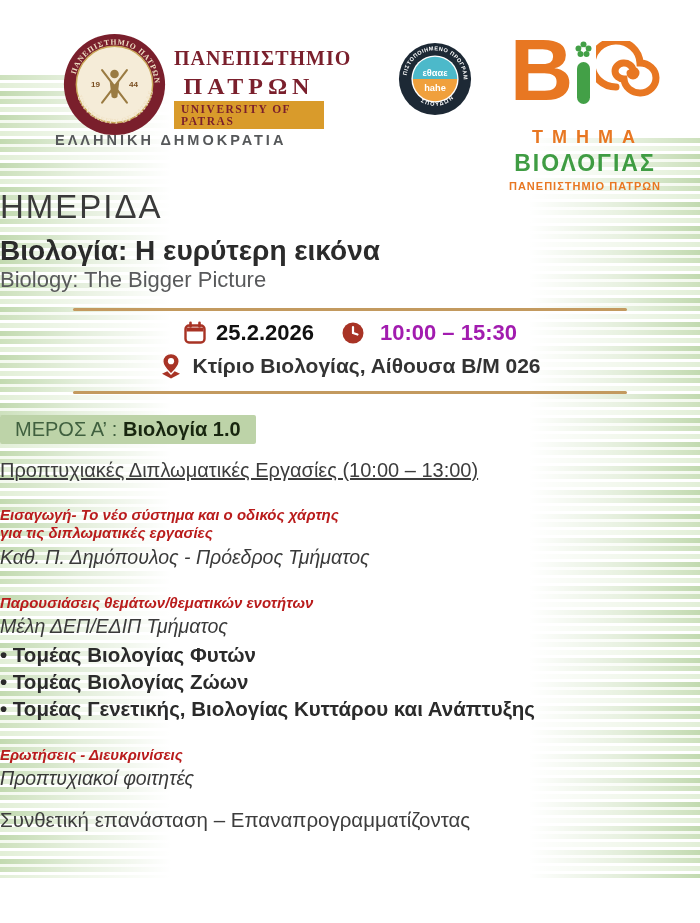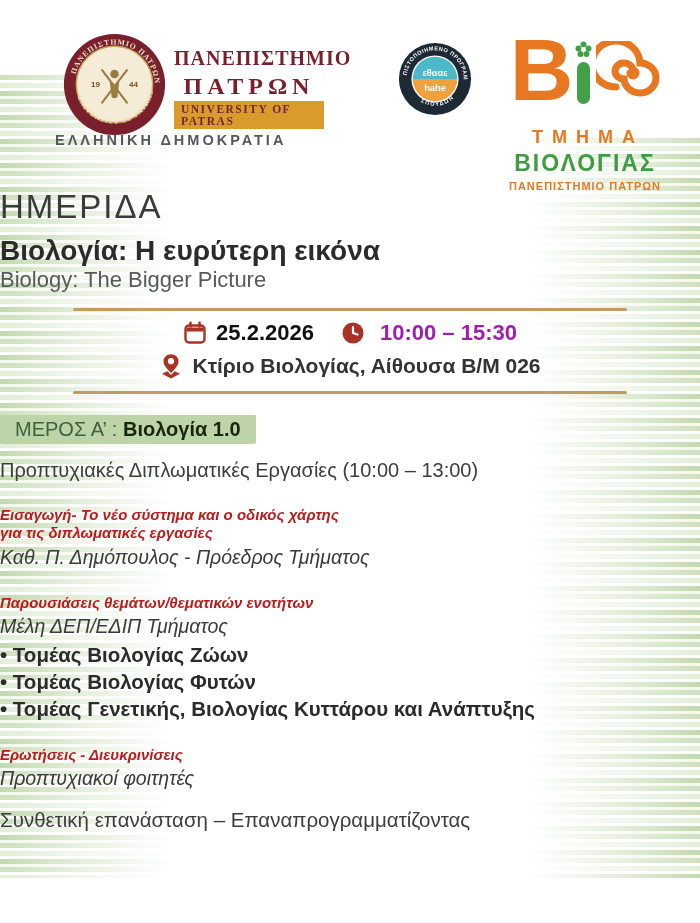--- a/index.html
+++ b/index.html
@@ -64,21 +64,21 @@
   .date-text{font-size:22px;font-weight:800;color:#111;}
   .time-text{font-size:22px;font-weight:600;color:#a21caf;margin-left:6px;}
   .time-group{display:flex;align-items:center;gap:9px;margin-left:18px;}
   .loc-text{font-size:21px;font-weight:600;color:#333;}
 
   
   .part-box{display:inline-block;background:#bdd3a8;border-radius:2px;padding:3px 15px;font-size:20px;}
   .part-box .lbl{color:#40603f;font-weight:400;}
   .part-box .ttl{color:#18260f;font-weight:800;}
   .part-a-box{margin-top:21px;}
-  .sec-sub{margin-top:15px;font-size:20px;color:#3d3d3d;}
+  .sec-sub{margin-top:15px;font-size:20px;color:#3d3d3d;text-decoration:underline;}
   .blk{margin-top:24px;}
   .b-line{font-size:15px;font-weight:700;color:#b91c1c;line-height:1.22;font-style:italic;}
   .i-line{font-size:19.5px;font-style:italic;color:#3a3a3a;line-height:1.3;margin-top:2px;}
   .bullets{margin-top:1px;}
   .bullet{font-size:20.5px;font-weight:700;color:#2b2b2b;line-height:1.32;}
   .qa{margin-top:24px;}
   .part-b-box{margin-top:25px;}
   .closing{margin-top:16px;font-size:20.5px;color:#3d3d3d;line-height:1.3;}
 </style>
 </head>
@@ -221,22 +221,22 @@
       <div class="blk">
         <div class="b-line">Εισαγωγή- Το νέο σύστημα και ο οδικός χάρτης</div>
         <div class="b-line">για τις διπλωματικές εργασίες</div>
         <div class="i-line">Καθ. Π. Δημόπουλος - Πρόεδρος Τμήματος</div>
       </div>
 
       <div class="blk">
         <div class="b-line">Παρουσιάσεις θεμάτων/θεματικών ενοτήτων</div>
         <div class="i-line">Μέλη ΔΕΠ/ΕΔΙΠ Τμήματος</div>
         <div class="bullets">
+          <div class="bullet">• Τομέας Βιολογίας Φυτών</div>
           <div class="bullet">• Τομέας Βιολογίας Ζώων</div>
-          <div class="bullet">• Τομέας Βιολογίας Φυτών</div>
           <div class="bullet">• Τομέας Γενετικής, Βιολογίας Κυττάρου και Ανάπτυξης</div>
         </div>
       </div>
 
       <div class="blk qa">
         <div class="b-line">Ερωτήσεις - Διευκρινίσεις</div>
         <div class="i-line">Προπτυχιακοί φοιτητές</div>
       </div>
 
       

